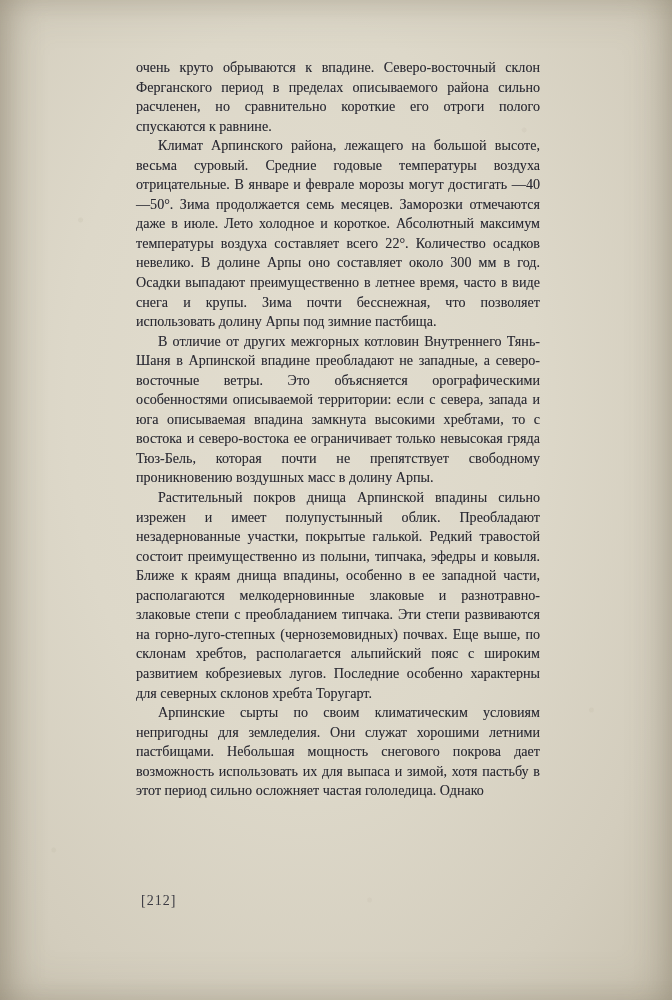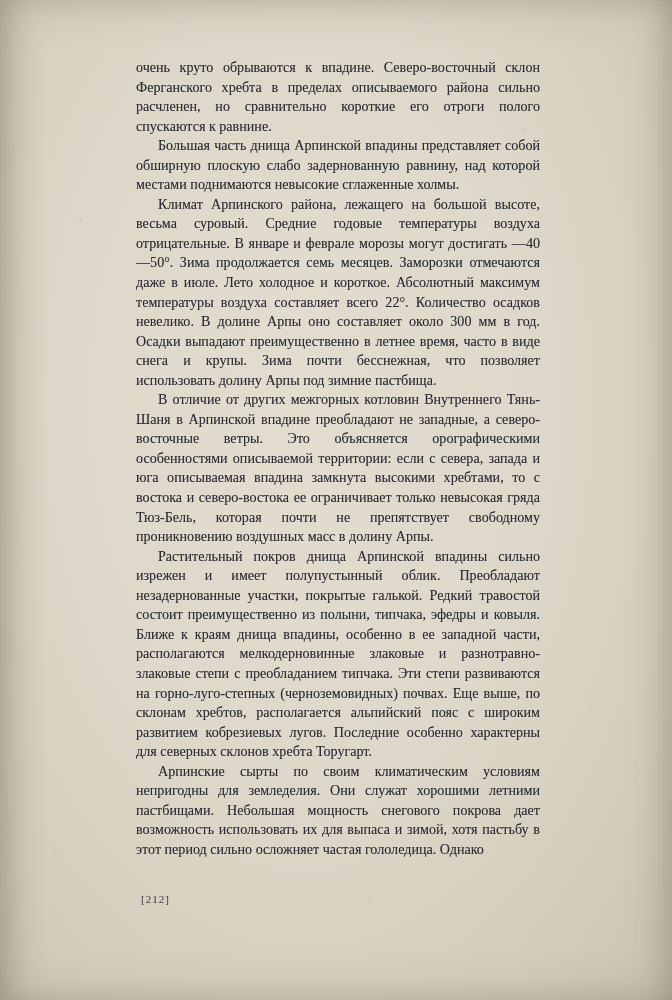--- a/index.html
+++ b/index.html
@@ -61,34 +61,33 @@
     
     text-shadow: 0 0 0.6px rgba(40,40,60,0.35);
   }
   .text-block p.no-indent {
     text-indent: 0;
   }
   .page-number {
     position: absolute;
     left: 141px;
     top: 893px;
-    font-size: 11px;
+    font-size: 14px;
     color: #3a3a42;
     letter-spacing: 1px;
   }
 </style>
 </head>
 <body>
 
 <div class="page">
   <div class="grain"></div>
 
   <div class="text-block">
-    <p class="no-indent">очень круто обрываются к впадине.  Северо-восточный склон Ферганского хребта в пределах описываемого района сильно расчленен, но сравнительно короткие его отроги полого спускаются к равнине.</p>
-    <p>Большая часть днища Арпинской впадины  представляет собой обширную плоскую слабо задернованную равнину, над которой местами поднимаются невысокие сглаженные холмы.</p>
+    <p class="no-indent">очень круто обрываются к впадине.  Северо-восточный склон Ферганского период в пределах описываемого района сильно расчленен, но сравнительно короткие его отроги полого спускаются к равнине.</p>
     <p>Климат Арпинского района, лежащего на большой высоте, весьма суровый. Средние годовые температуры воздуха отрицательные. В январе и феврале морозы могут достигать —40—50°. Зима продолжается семь месяцев. Заморозки отмечаются даже в июле. Лето холодное и короткое. Абсолютный максимум температуры воздуха составляет всего 22°. Количество осадков невелико. В долине  Арпы  оно  составляет  около 300 мм в год. Осадки выпадают преимущественно в летнее время, часто в виде снега и крупы. Зима почти  бесснежная, что позволяет использовать долину Арпы под зимние пастбища.</p>
     <p>В отличие от других межгорных  котловин  Внутреннего Тянь-Шаня в Арпинской впадине преобладают не западные, а северо-восточные ветры. Это объясняется  орографическими особенностями описываемой территории: если с севера, запада и юга описываемая впадина замкнута высокими хребтами, то с востока и северо-востока ее ограничивает только невысокая гряда Тюз-Бель, которая почти не препятствует свободному проникновению воздушных масс в долину Арпы.</p>
     <p>Растительный покров днища Арпинской впадины  сильно изрежен и имеет полупустынный облик. Преобладают незадернованные участки, покрытые галькой.  Редкий травостой состоит преимущественно из полыни, типчака, эфедры и ковыля. Ближе к краям днища впадины, особенно в ее западной части, располагаются мелкодерновинные злаковые и разнотравно-злаковые степи с преобладанием типчака.  Эти степи развиваются на горно-луго-степных (черноземовидных) почвах. Еще выше, по склонам хребтов, располагается альпийский пояс с широким развитием кобрезиевых лугов.  Последние особенно характерны для северных склонов хребта Торугарт.</p>
     <p>Арпинские сырты по своим климатическим условиям непригодны для земледелия. Они служат хорошими летними пастбищами. Небольшая мощность снегового покрова дает возможность использовать их для выпаса и зимой, хотя пастьбу в этот период сильно осложняет частая гололедица.  Однако</p>
   </div>
 
   <div class="page-number">[212]</div>
 
   <div class="edge-shade"></div>
 </div>

